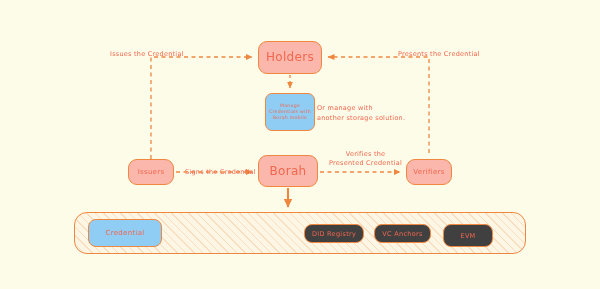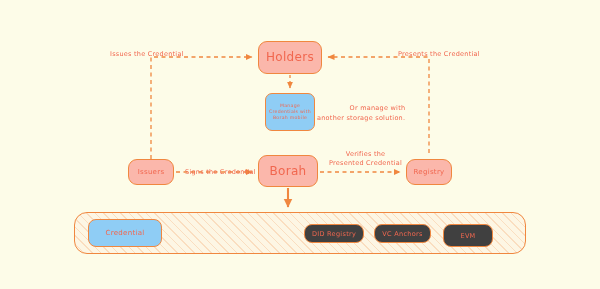--- a/index.html
+++ b/index.html
@@ -100,21 +100,20 @@
 
   
   .edge-label {
     position: absolute;
     color: #f1674f;
     font-size: 6.5px;
     letter-spacing: 0.25px;
     line-height: 1.35;
     white-space: pre-line;
     z-index: 7;
-    text-align: right;
   }
   .lbl-issues   { left: 110px; top: 50px; }
   .lbl-presents { left: 398px; top: 50px; }
   .lbl-signs    { left: 185px; top: 168px; }
   .lbl-verifies { left: 329px; top: 150px; text-align: center; }
   .lbl-wallet-note { left: 317px; top: 103px; line-height: 1.6; }
 </style>
 </head>
 <body>
 
@@ -165,21 +164,21 @@
 
 <div class="node pink node-issuers">
   <span>Issuers</span>
 </div>
 
 <div class="node pink node-borah">
   <span>Borah</span>
 </div>
 
 <div class="node pink node-verifiers">
-  <span>Registry</span>
+  <span>Verifiers</span>
 </div>
 
 <div class="sub-node blue node-blockchain">
   <span>Credential</span>
 </div>
 
 <div class="sub-node pink node-did">
   <span>DID Registry</span>
 </div>
 

